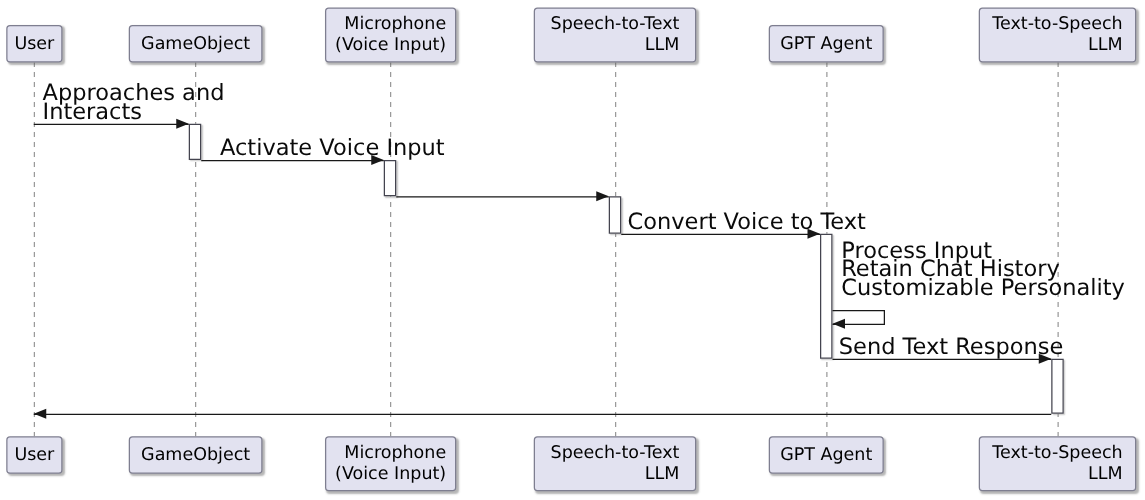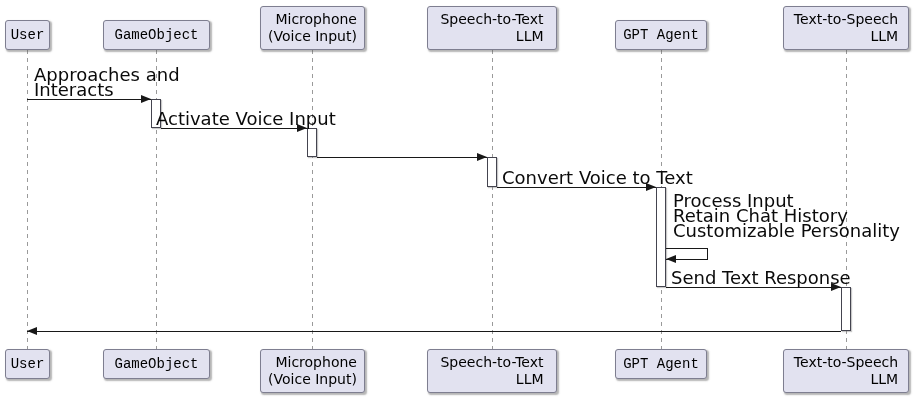--- a/index.html
+++ b/index.html
@@ -15,21 +15,21 @@
   }
   
   .pbox {
     position:absolute; box-sizing:border-box;
     background:#E2E2F0; border:1px solid #7E7E90; border-radius:3px;
     box-shadow:1.5px 1.5px 1.5px rgba(90,90,90,0.45);
     display:flex; align-items:center; justify-content:center;
     font-size:14px; line-height:17px; color:#000;
     text-align:center; white-space:pre-line; z-index:3;
   }
-  .pbox.single { height:30px;font-family:Liberation Mono, monospace; }
+  .pbox.single { height:30px; }
   .pbox.double { height:44px;text-align:right; }
   .pbox.top.single { top:20px; }
   .pbox.top.double { top:6px; }
   .pbox.bottom { top:349px; }
   
   .activation {
     position:absolute; width:10px; box-sizing:border-box;
     background:#ffffff; border:1px solid #44444f;
     box-shadow:1px 1px 1px rgba(120,120,120,0.4); z-index:2;
   }
@@ -87,21 +87,21 @@
   <div class="activation" style="left:307px;top:128px;height:29px"></div>
   <div class="activation" style="left:487px;top:157px;height:30px"></div>
   <div class="activation" style="left:656px;top:187px;height:100px"></div>
   <div class="activation" style="left:841px;top:287px;height:44px"></div>
 
   <div class="mlabel" style="left:34px;top:67px">Approaches and
 Interacts</div>
   <div class="mline" style="left:27px;top:99px;width:124px"></div>
   <div class="head-r" style="left:141px;top:95px"></div>
 
-  <div class="mlabel" style="left:156px;top:111px">Activate Voice Input</div>
+  <div class="mlabel" style="left:176px;top:111px">Activate Voice Input</div>
   <div class="mline" style="left:161px;top:128px;width:146px"></div>
   <div class="head-r" style="left:297px;top:124px"></div>
 
   <div class="mline" style="left:317px;top:157px;width:170px"></div>
   <div class="head-r" style="left:477px;top:153px"></div>
 
   <div class="mlabel" style="left:502px;top:170px">Convert Voice to Text</div>
   <div class="mline" style="left:497px;top:187px;width:159px"></div>
   <div class="head-r" style="left:646px;top:183px"></div>
 

